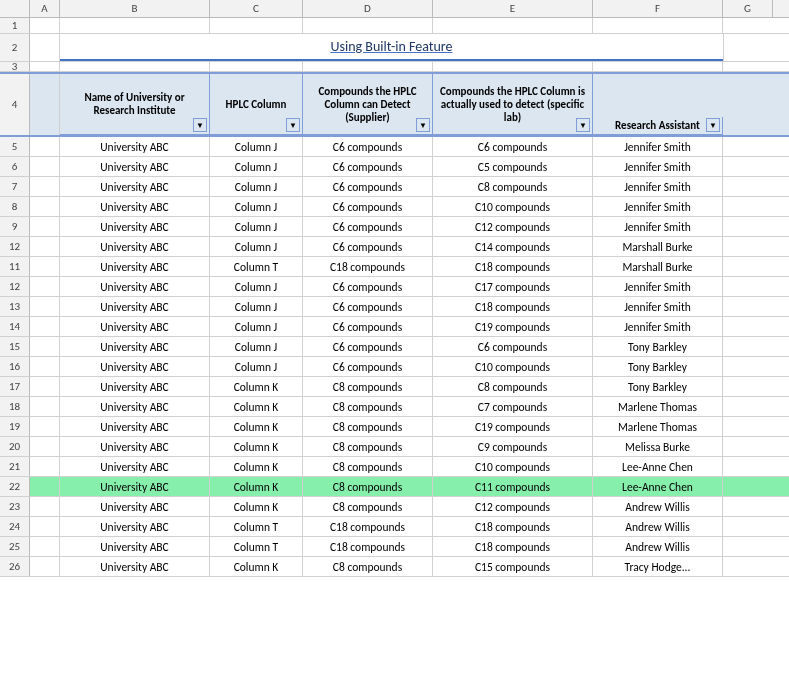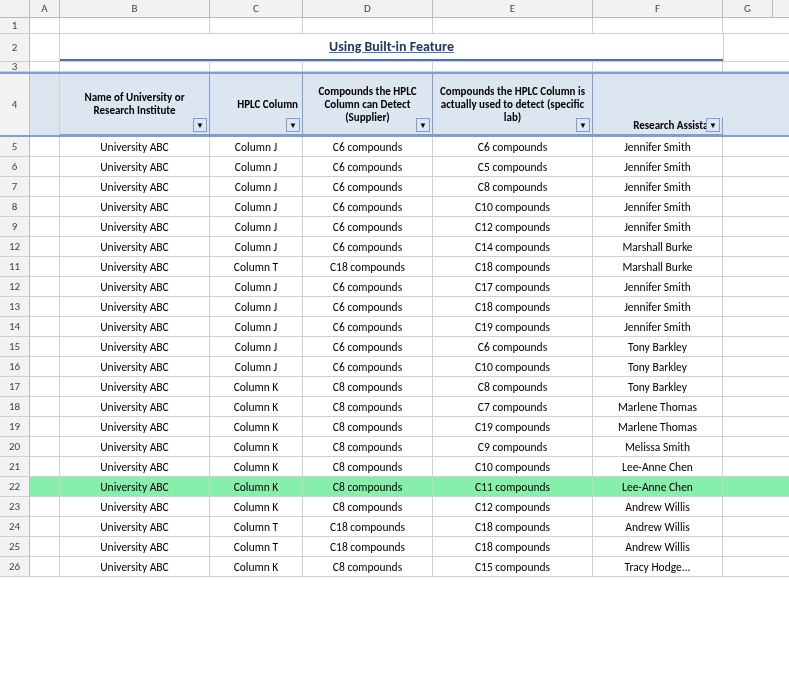--- a/index.html
+++ b/index.html
@@ -93,21 +93,21 @@
 
     
     .title-row {
       height: 28px;
     }
     .title-cell-merged {
       display: flex;
       align-items: center;
       justify-content: center;
       font-size: 14px;
-      font-weight: bold;
+      font-weight: normal;
       color: #1f3864;
       width: 663px;
       border-bottom: 2px solid #4472c4;
       text-decoration: underline;
       text-decoration-color: #4472c4;
     }
 
     
     .header-row {
       background: #dce6f1;
@@ -118,21 +118,21 @@
       background: #dce6f1;
       font-weight: bold;
       font-size: 11px;
       text-align: center;
       color: #000;
       padding: 2px 4px;
       border-right: 1px solid #7f9ed7;
       border-bottom: 1px solid #7f9ed7;
       display: flex;
       flex-direction: column;
-      align-items: flex-end;
+      align-items: center;
       justify-content: center;
       overflow: hidden;
       word-break: break-word;
       hyphens: auto;
     }
 
     .header-cell-with-filter {
       position: relative;
     }
 
@@ -407,21 +407,21 @@
     <div class="cell data-cell row-cell-f">Marlene Thomas</div>
     <div class="cell row-cell-g"></div>
   </div>
         <div class="sheet-row data-row">
     <div class="row-num">20</div>
     <div class="cell row-cell-a"></div>
     <div class="cell data-cell row-cell-b">University ABC</div>
     <div class="cell data-cell row-cell-c">Column K</div>
     <div class="cell data-cell row-cell-d">C8 compounds</div>
     <div class="cell data-cell row-cell-e">C9 compounds</div>
-    <div class="cell data-cell row-cell-f">Melissa Smith</div>
+    <div class="cell data-cell row-cell-f">Melissa Burke</div>
     <div class="cell row-cell-g"></div>
   </div>
         <div class="sheet-row data-row">
     <div class="row-num">21</div>
     <div class="cell row-cell-a"></div>
     <div class="cell data-cell row-cell-b">University ABC</div>
     <div class="cell data-cell row-cell-c">Column K</div>
     <div class="cell data-cell row-cell-d">C8 compounds</div>
     <div class="cell data-cell row-cell-e">C10 compounds</div>
     <div class="cell data-cell row-cell-f">Lee-Anne Chen</div>

